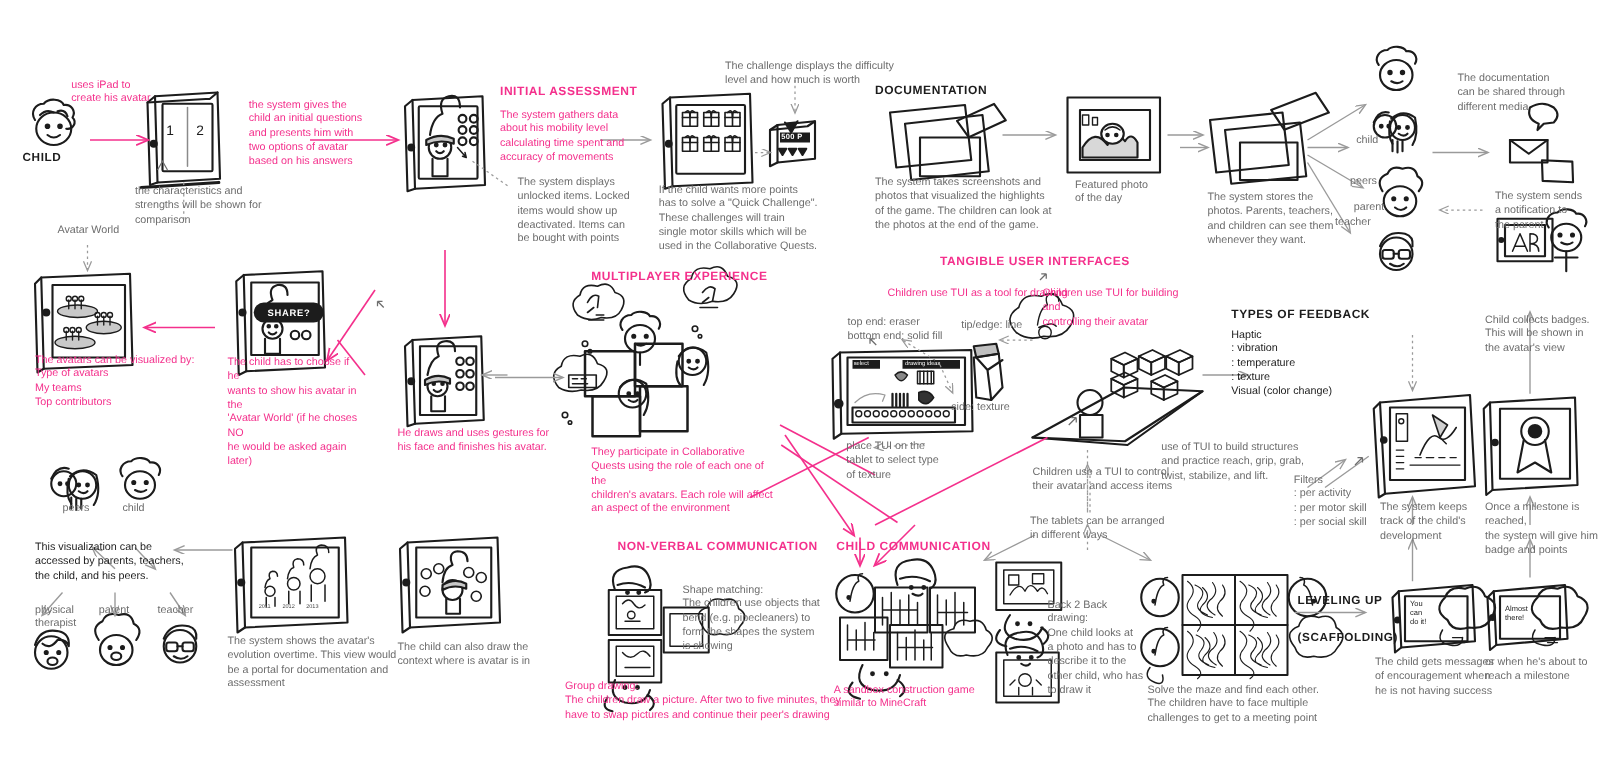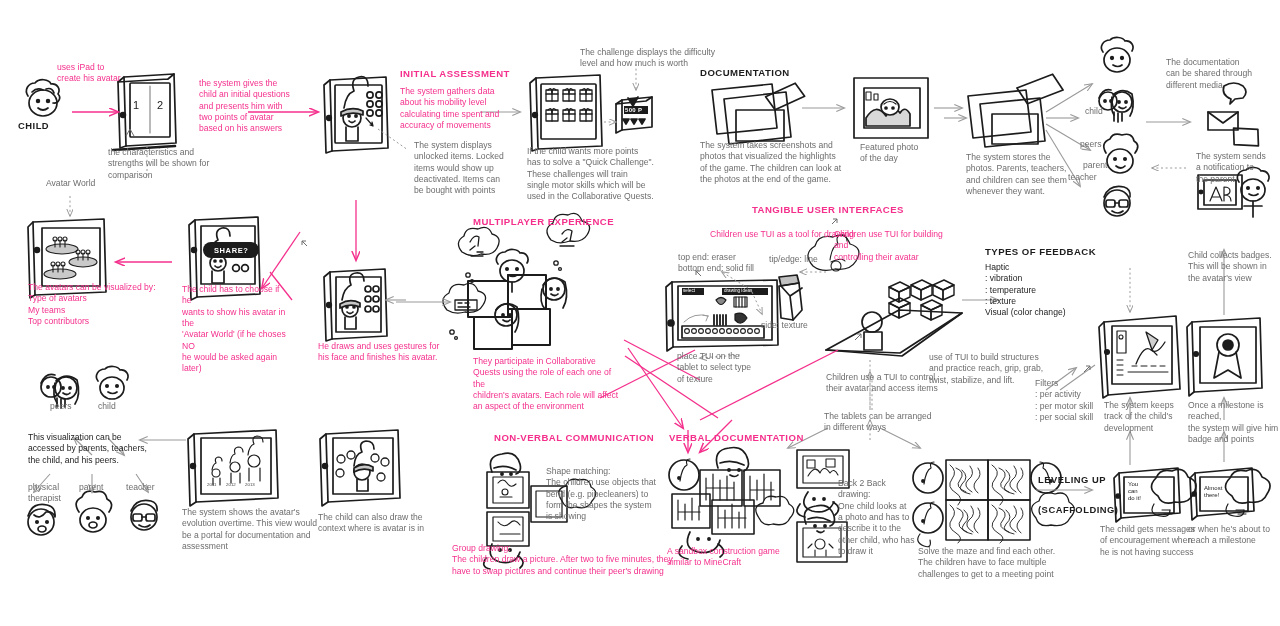--- a/index.html
+++ b/index.html
@@ -729,21 +729,21 @@
 </svg>
 
 <div class="t lbl-dark" style="left:18px;top:120px;">CHILD</div>
 <div class="t pink" style="left:57px;top:62px;width:85px;">uses iPad to
 create his avatar</div>
 <div class="t dark" style="left:133px;top:98px;font-size:11px;">1</div>
 <div class="t dark" style="left:157px;top:98px;font-size:11px;">2</div>
 <div class="t pink" style="left:199px;top:78px;width:112px;">the system gives the
 child an initial questions
 and presents him with
-two points of avatar
+two options of avatar
 based on his answers</div>
 <div class="t gray" style="left:108px;top:147px;width:120px;">the characteristics and
 strengths will be shown for
 comparison</div>
 <div class="t gray" style="left:46px;top:178px;">Avatar World</div>
 
 <div class="t hdr-pink" style="left:400px;top:68px;">INITIAL ASSESSMENT</div>
 <div class="t pink" style="left:400px;top:86px;width:120px;">The system gathers data
 about his mobility level
 calculating time spent and
@@ -862,21 +862,21 @@
 <div class="t hdr-pink" style="left:494px;top:432px;">NON-VERBAL COMMUNICATION</div>
 <div class="t gray" style="left:546px;top:466px;width:122px;">Shape matching:
 The children use objects that
 bend (e.g. pipecleaners) to
 form the shapes the system
 is showing</div>
 <div class="t pink" style="left:452px;top:543px;width:350px;">Group drawing:
 The children draw a picture. After two to five minutes, they
 have to swap pictures and continue their peer's drawing</div>
 
-<div class="t hdr-pink" style="left:669px;top:432px;">VERBAL DOCUMENTATION</div>
+<div class="t hdr-pink" style="left:669px;top:432px;">CHILD COMMUNICATION</div>
 <div class="t pink" style="left:667px;top:546px;width:130px;">A sandbox construction game
 similar to MineCraft</div>
 <div class="t gray" style="left:824px;top:411px;width:118px;">The tablets can be arranged
 in different ways</div>
 <div class="t gray" style="left:838px;top:478px;width:78px;">Back 2 Back drawing:
 One child looks at
 a photo and has to
 describe it to the
 other child, who has
 to draw it</div>

